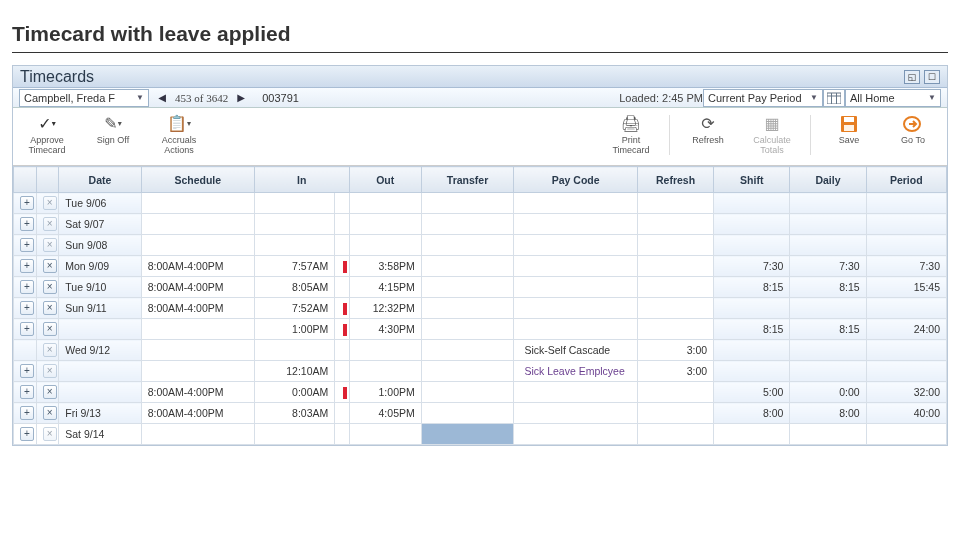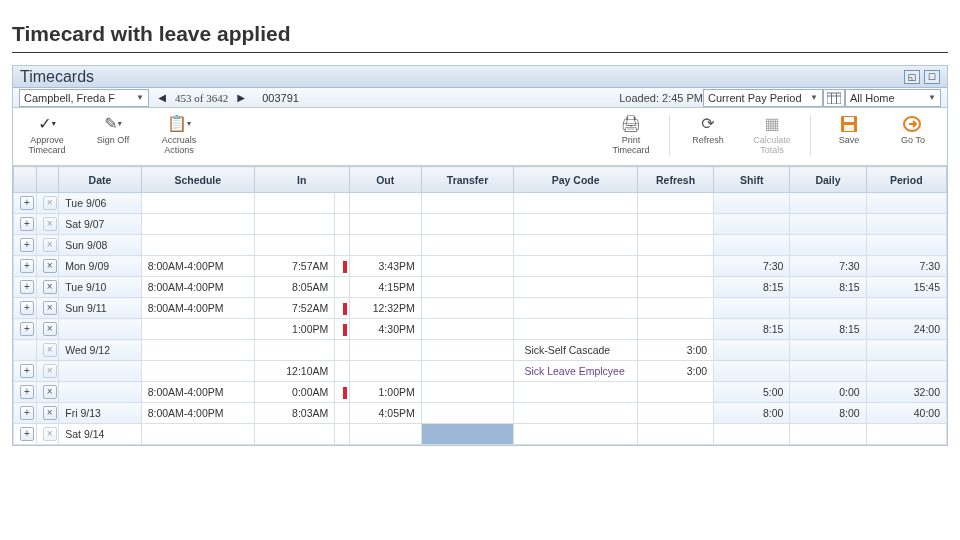--- a/index.html
+++ b/index.html
@@ -227,21 +227,21 @@
             <td class="hdr-cell c-right"></td>
             <td class="hdr-cell c-right"></td>
           </tr>
           <tr>
             <td class="hdr-cell c-center"><span class="row-btn">+</span></td>
             <td class="hdr-cell c-center"><span class="row-btn">×</span></td>
             <td class="hdr-cell">Mon 9/09</td>
             <td>8:00AM-4:00PM</td>
             <td class="c-right">7:57AM</td>
             <td class="c-center"><span class="flag"></span></td>
-            <td class="c-right">3:43PM</td>
+            <td class="c-right">3:58PM</td>
             <td></td>
             <td class="paycell"></td>
             <td class="c-right"></td>
             <td class="hdr-cell c-right">7:30</td>
             <td class="hdr-cell c-right">7:30</td>
             <td class="hdr-cell c-right">7:30</td>
           </tr>
           <tr>
             <td class="hdr-cell c-center"><span class="row-btn">+</span></td>
             <td class="hdr-cell c-center"><span class="row-btn">×</span></td>

